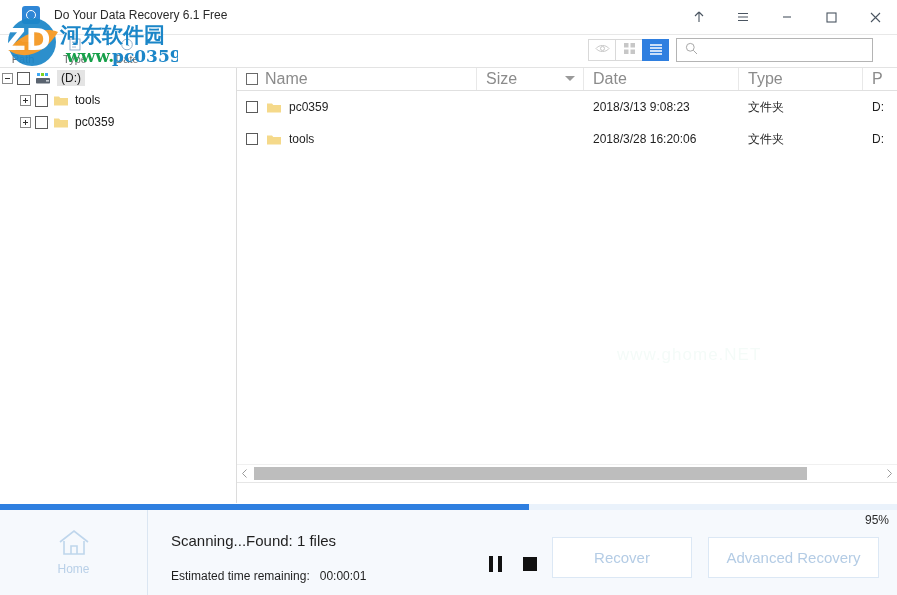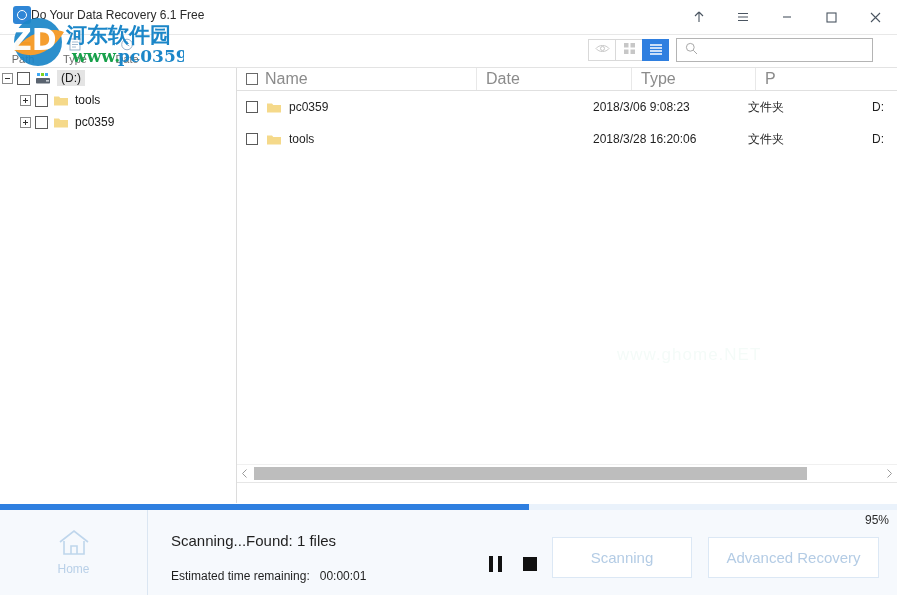--- a/index.html
+++ b/index.html
@@ -28,24 +28,24 @@
   .titlebar {
     position: absolute;
     left: 0; top: 0;
     width: 897px; height: 34px;
     background: #ffffff;
     border-bottom: 1px solid #e8e8e8;
     z-index: 5;
   }
   .title-left {
     position: absolute;
-    left: 13px; top: 6px;
-    display: flex;
-    align-items: center;
-    gap: 0;
+    left: 22px; top: 6px;
+    display: flex;
+    align-items: center;
+    gap: 14px;
   }
   .app-logo {
     width: 18px; height: 18px;
     border-radius: 3px;
     background: #2f86d6;
     position: relative;
     display: inline-block;
   }
   .app-logo:after {
     content: "";
@@ -423,21 +423,21 @@
     position: absolute;
     right: 8px; top: 513px;
     font-size: 12px;
     color: #2b2b2b;
     z-index: 7;
   }
 
   
   .wm-logo {
     position: absolute;
-    left: 6px; top: 16px;
+    left: 0; top: 16px;
     width: 178px; height: 52px;
     z-index: 9;
     pointer-events: none;
   }
   .wm-center {
     position: absolute;
     left: 380px; top: 278px;
     font-size: 17px;
     color: #f4fbf8;
     letter-spacing: 1px;
@@ -592,20 +592,24 @@
       <span class="tree-label">pc0359</span>
     </div>
   </div>
 
   <div class="list-panel">
     <div class="list-header">
       <div class="hcell h-name">
         <span class="hdr-check"></span>
         <span>Name</span>
       </div>
+      <div class="hcell h-size">
+        <span>Size</span>
+        <span class="sort-caret"></span>
+      </div>
       <div class="hcell h-date">
         <span>Date</span>
       </div>
       <div class="hcell h-type">
         <span>Type</span>
       </div>
       <div class="hcell h-path">
         <span>P</span>
       </div>
     </div>
@@ -614,21 +618,21 @@
       <div class="cell c-name">
         <span class="row-check"></span>
         <span class="row-folder">
           <svg width="16" height="13" viewBox="0 0 16 13">
               <path d="M1 2.5 h5 l1.3 1.5 H15 V11.5 H1 Z" fill="#f5d98a"></path>
             </svg>
         </span>
         <span>pc0359</span>
       </div>
       <div class="cell c-size"></div>
-      <div class="cell c-date">2018/3/06 9:08:23</div>
+      <div class="cell c-date">2018/3/13 9:08:23</div>
       <div class="cell c-type">文件夹</div>
       <div class="cell c-path">D:</div>
     </div>
 
     <div class="list-row">
       <div class="cell c-name">
         <span class="row-check"></span>
         <span class="row-folder">
           <svg width="16" height="13" viewBox="0 0 16 13">
               <path d="M1 2.5 h5 l1.3 1.5 H15 V11.5 H1 Z" fill="#f5d98a"></path>
@@ -688,21 +692,21 @@
 
     <div class="transport">
       <div class="pause-btn">
           <i></i>
           <i></i>
         </div>
       <div class="stop-btn"></div>
     </div>
   </div>
 
-  <div class="action-btn btn-recover">Scanning</div>
+  <div class="action-btn btn-recover">Recover</div>
   <div class="action-btn btn-advanced">Advanced Recovery</div>
   <div class="percent">95%</div>
 
   <div class="wm-logo">
     <svg width="178" height="52" viewBox="0 0 178 52">
       <g opacity="0.92">
         <circle cx="32" cy="26" r="24" fill="#1b86c8"></circle>
         <path d="M8 34 C20 18, 44 10, 58 16 C46 36, 26 46, 8 34 Z" fill="#f5961e"></path>
         <text x="4" y="34" font-family="DejaVu Sans, sans-serif" font-size="30" font-weight="bold" fill="#ffffff">ZD</text>
       </g>

